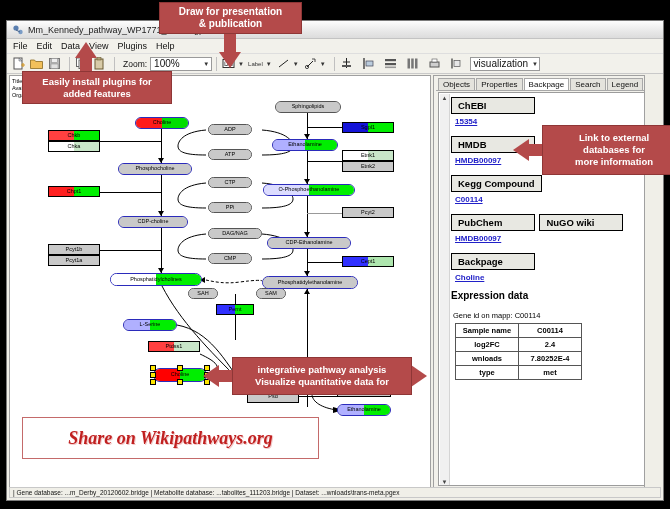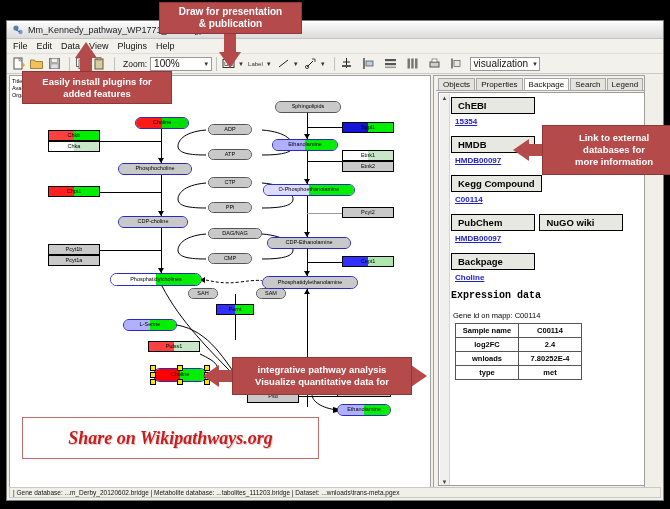--- a/index.html
+++ b/index.html
@@ -55,21 +55,21 @@
   #sidescroll{position:absolute;left:1px;top:1px;width:9px;height:392px;background:#f0f0f0;
               border-right:1px solid #d4d4d4;}
   #sidescroll .arw{width:9px;height:8px;font-size:6px;color:#444;text-align:center;line-height:8px;}
   #sidecontent{position:absolute;left:12px;top:2px;width:208px;height:390px;}
 
   .dbhead{display:inline-block;min-width:84px;background:#e8e8e2;border:1px solid #000;
           font-size:9.5px;font-weight:bold;color:#000;padding:2px 6px;margin:0 0 3px 0;box-sizing:border-box;}
   .dblink{font-size:8px;color:#2020c8;text-decoration:underline;margin:0 0 8px 4px;display:block;
           font-weight:bold;}
   .dbplain{font-size:8px;color:#000;margin:0 0 8px 4px;display:block;font-weight:bold;}
-  .exphdr{font-size:10px;font-weight:bold;color:#000;margin:4px 0 10px 0;font-family:Liberation Mono, monospace;}
+  .exphdr{font-size:10px;font-weight:bold;color:#000;margin:4px 0 10px 0;}
   .geneid{font-size:7.5px;color:#000;margin:0 0 3px 2px;font-weight:normal;}
   table.exp{border-collapse:collapse;margin-left:4px;}
   table.exp td{border:1px solid #555;font-size:7.5px;color:#000;padding:2px 4px;text-align:center;
                font-weight:bold;background:#fff;min-width:54px;}
 
   
   #statusbar{position:absolute;left:2px;bottom:2px;width:652px;height:11px;background:#f0efe8;
              border:1px solid #c8c8c8;box-sizing:border-box;display:flex;align-items:center;
              padding-left:3px;}
   #statusbar .st{font-size:6.5px;color:#111;white-space:nowrap;}

